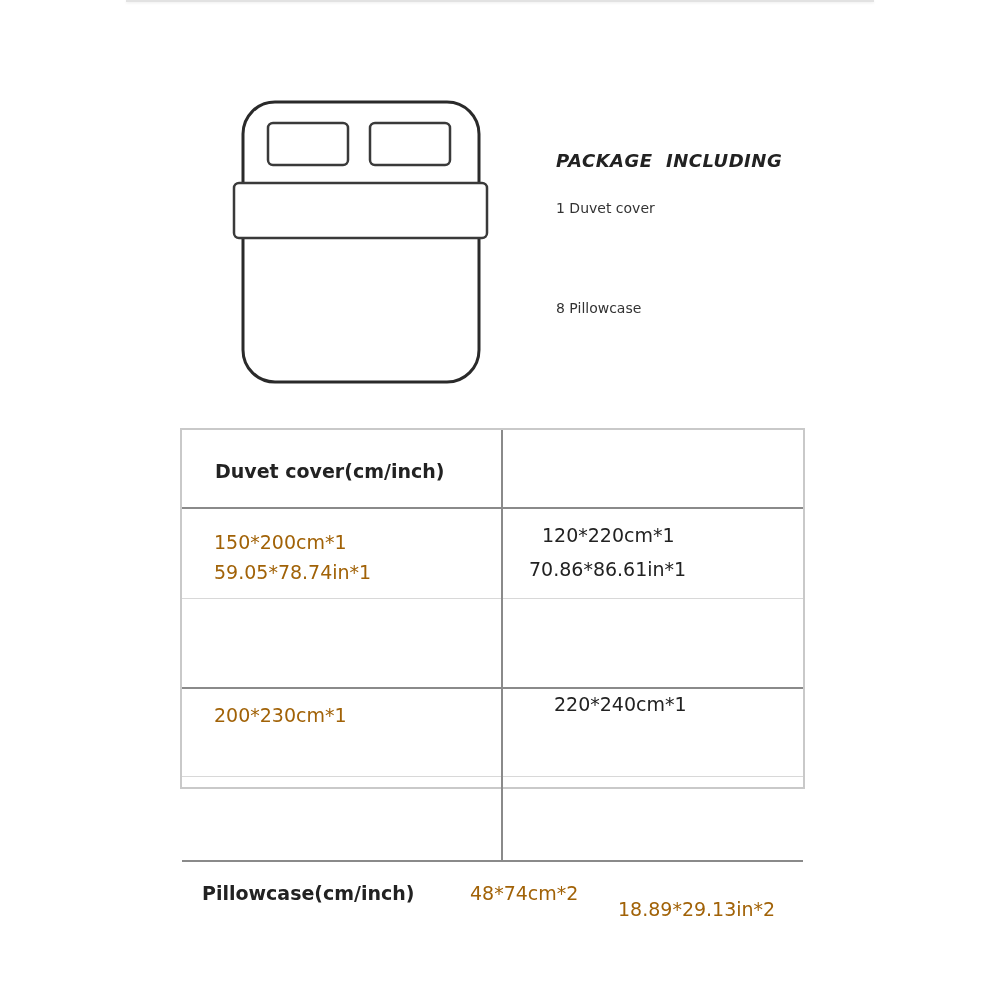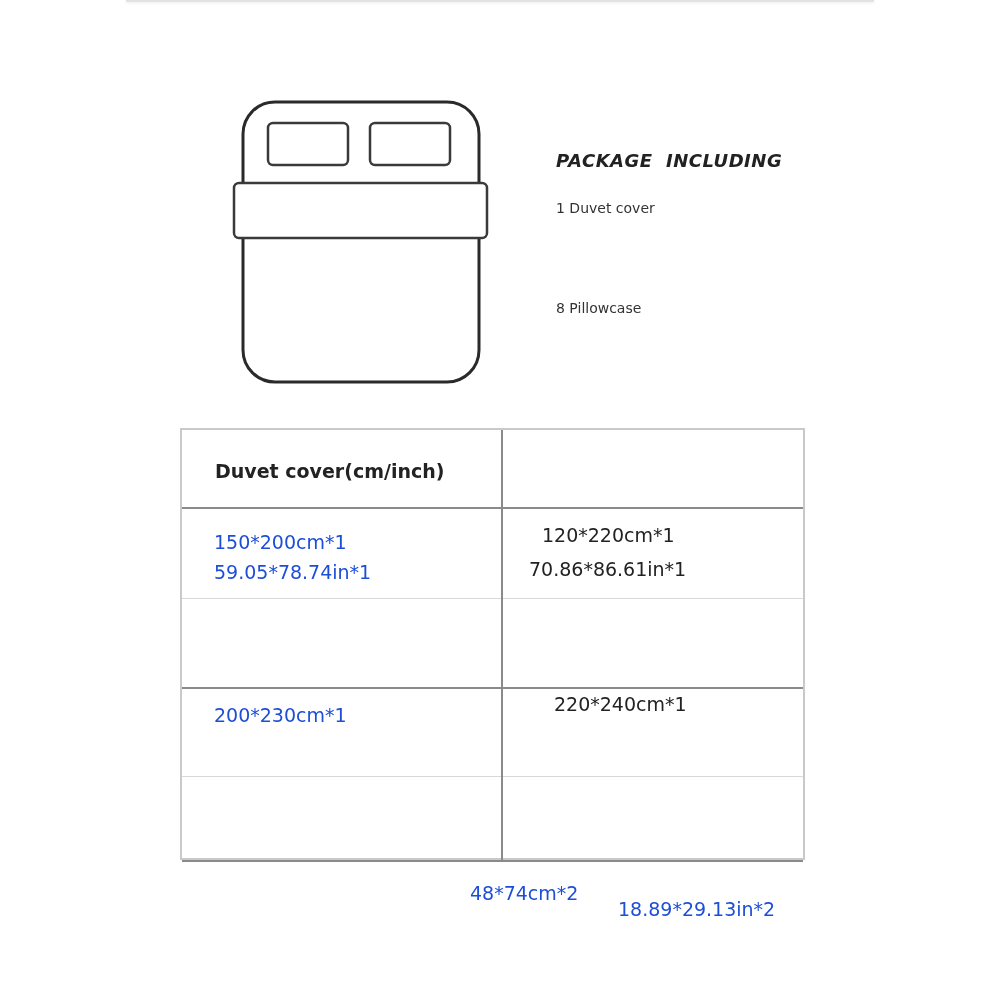--- a/index.html
+++ b/index.html
@@ -56,21 +56,21 @@
       color: #333;
       white-space: nowrap;
     }
 
     
     .size-table {
       position: absolute;
       left: 180px;
       top: 428px;
       width: 625px;
-      height: 432px;
+      height: 361px;
       border: 2px solid #c9c9c9;
       box-sizing: border-box;
     }
     .hline {
       position: absolute;
       left: 0;
       width: 100%;
       height: 2px;
       background: #8a8a8a;
     }
@@ -78,21 +78,21 @@
     .vline {
       position: absolute;
       left: 319px;
       width: 2px;
       background: #8a8a8a;
     }
     .cell-text {
       position: absolute;
       white-space: nowrap;
       font-size: 19px;
-      color: #1d4ed8;
+      color: #a16207;
       line-height: 30px;
     }
     .cell-text.bold {
       font-weight: bold;
       color: #222;
       font-size: 19px;
     }
     .cell-text.dark { color: #222; }
   </style>
 </head>
@@ -138,15 +138,16 @@
 
   <div class="cell-text" style="left:32px; top:200px;"></div>
   <div class="cell-text" style="left:360px; top:200px;"></div>
 
   <div class="cell-text" style="left:32px; top:270px;">200*230cm*1</div>
   <div class="cell-text dark" style="left:372px; top:259px;">220*240cm*1</div>
 
   <div class="cell-text" style="left:32px; top:375px;"></div>
   <div class="cell-text" style="left:360px; top:375px;"></div>
 
+  <div class="cell-text bold" style="left:20px; top:448px;">Pillowcase(cm/inch)</div>
   <div class="cell-text" style="left:288px; top:448px;">48*74cm*2</div>
   <div class="cell-text" style="left:436px; top:448px;margin-top:16px;">18.89*29.13in*2</div>
 </div>
 
 </body></html>

